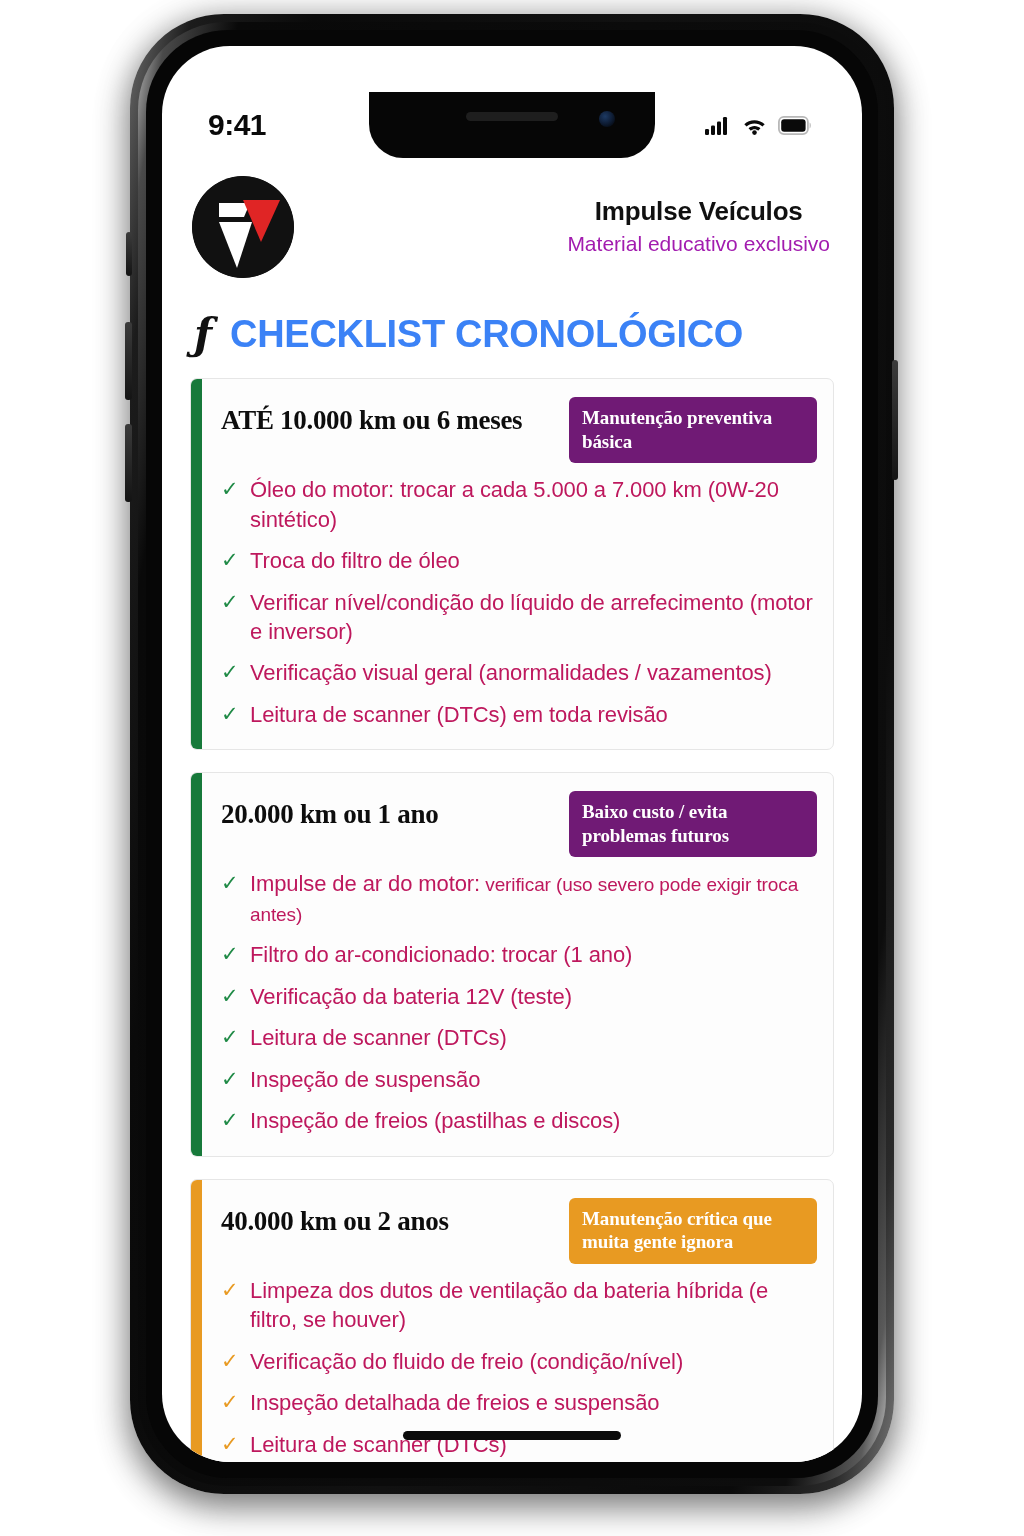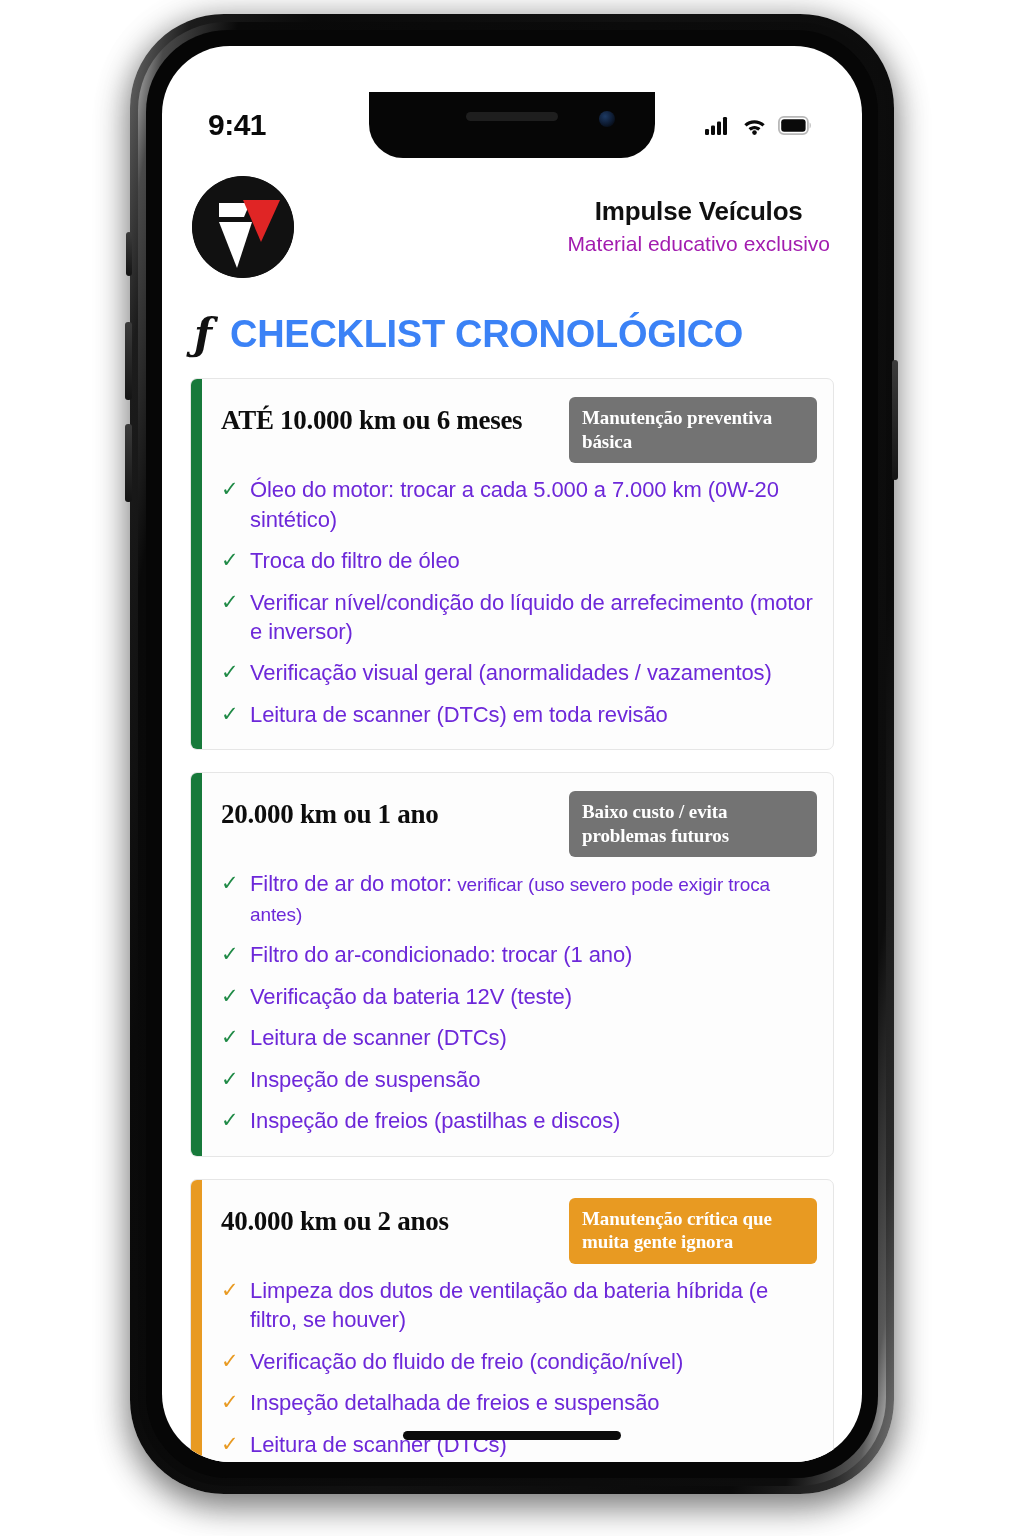--- a/index.html
+++ b/index.html
@@ -179,37 +179,37 @@
   }
   .badge {
     flex: none;
     max-width: 248px;
     padding: 9px 13px 10px 13px;
     border-radius: 6px;
     font-size: 19px; font-weight: 700; color: #ffffff;
     line-height: 1.24;
     letter-spacing: -0.1px;
   }
-  .card.green .badge { background: #737373; }
+  .card.green .badge { background: #701a75; }
   .card.orange .badge { background: #e89a22; }
 
   .card-list { list-style: none; }
   .card-list li {
     display: flex; align-items: flex-start; gap: 11px;
     margin-bottom: 12px;
   }
   .card-list li:last-child { margin-bottom: 2px; }
   .check {
     font-size: 21px; line-height: 1.35; flex: none; width: 18px;
     font-weight: 400;
   }
   .card.green .check { color: #1f8a46; }
   .card.orange .check { color: #e89a22; }
   .item-text {
-    font-size: 22px; color: #6d28d9; line-height: 1.34;
+    font-size: 22px; color: #be185d; line-height: 1.34;
     letter-spacing: -0.1px;
   }
   .item-text .small { font-size: 19px; }
 
   .home-indicator {
     position: absolute;
     left: 50%; transform: translateX(-50%);
     bottom: 22px;
     width: 218px; height: 9px;
     border-radius: 6px;
@@ -314,21 +314,21 @@
           </div>
           <div class="card green">
             <div class="card-accent"></div>
             <div class="card-head">
               <div class="card-title">20.000 km ou 1 ano</div>
               <div class="badge">Baixo custo / evita problemas futuros</div>
             </div>
             <ul class="card-list">
               <li>
                 <span class="check">✓</span>
-                <span class="item-text"><span>Filtro de ar do motor:</span><span class="small"> verificar (uso severo pode exigir troca antes)</span></span>
+                <span class="item-text"><span>Impulse de ar do motor:</span><span class="small"> verificar (uso severo pode exigir troca antes)</span></span>
               </li>
               <li>
                 <span class="check">✓</span>
                 <span class="item-text"><span>Filtro do ar-condicionado: trocar (1 ano)</span></span>
               </li>
               <li>
                 <span class="check">✓</span>
                 <span class="item-text"><span>Verificação da bateria 12V (teste)</span></span>
               </li>
               <li>

